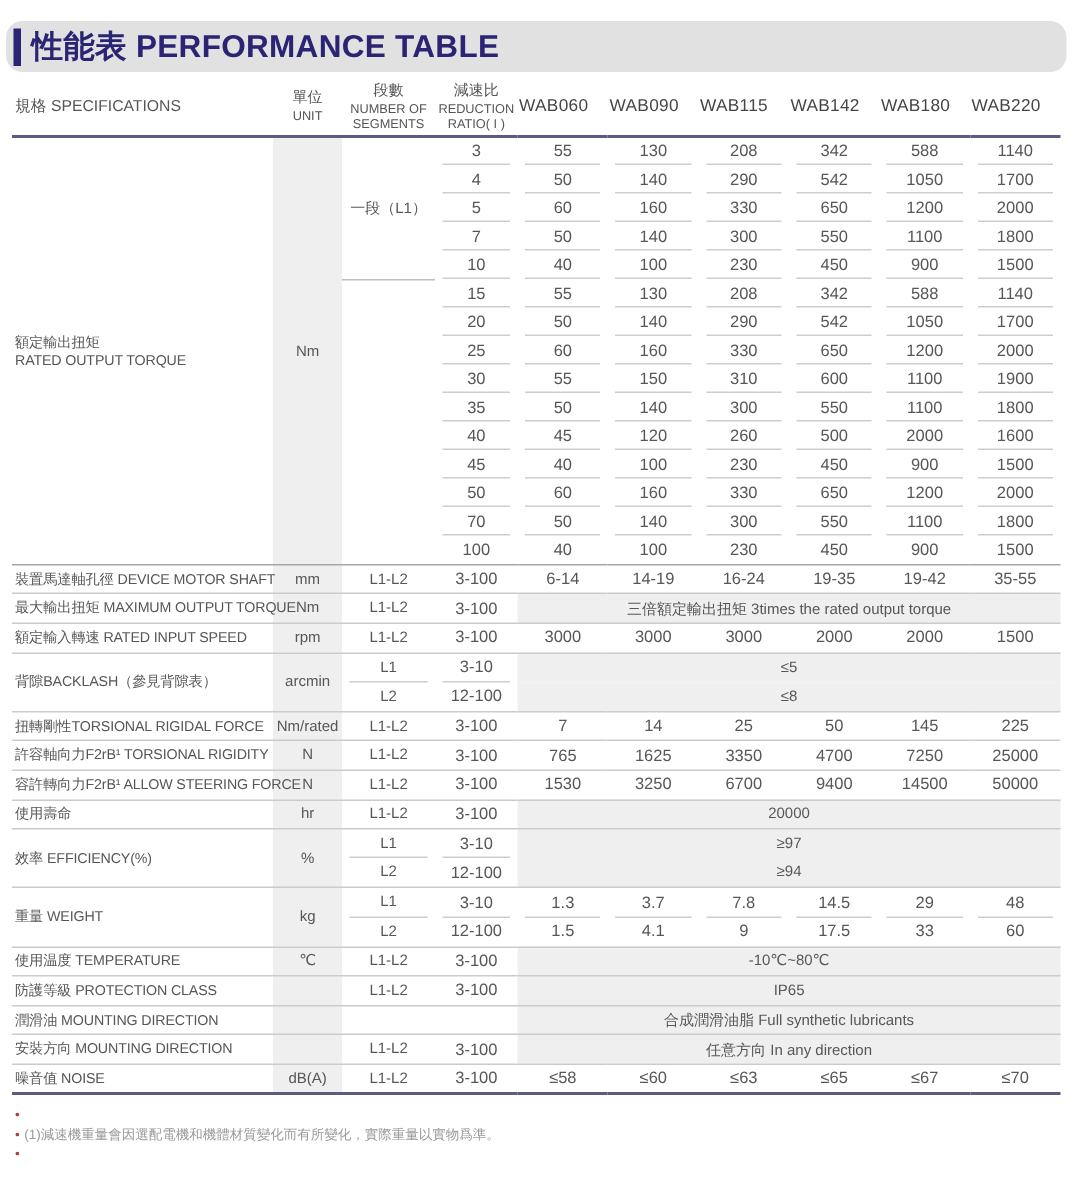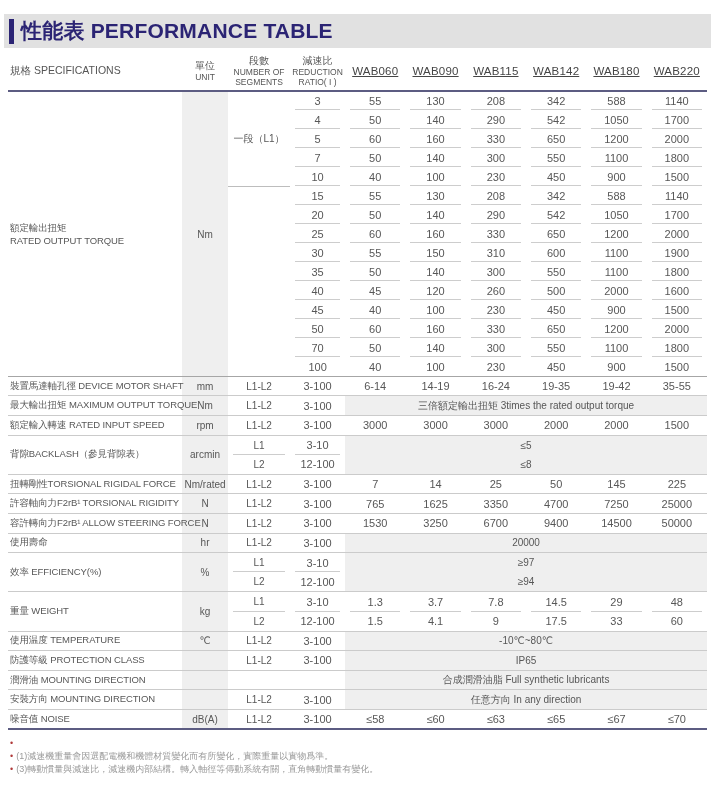--- a/index.html
+++ b/index.html
@@ -1,35 +1,35 @@
 <!DOCTYPE html>
 <html><head>
 <meta charset="utf-8">
 <style>
   * { box-sizing: border-box; }
   html,body { margin:0; padding:0; background:#ffffff; }
   body { width:715px; height:795px; font-family:"Liberation Sans","DejaVu Sans",sans-serif; }
   .page { width:715px; height:795px; overflow:hidden; }
 
   
-  .title-band { margin:14px 4px 0 4px; height:34px; background:#e1e1e1; display:flex; align-items:center; }
+  .title-band { margin:14px 4px 0 4px; height:34px; background:#e1e1e1; display:flex; align-items:center;border-radius:11px; }
   .title-accent { width:5px; height:25px; background:#2b2474; margin-left:5px; flex:0 0 auto; }
   .title { margin:0 0 0 7px; font-size:21px; font-weight:bold; color:#2b2474; letter-spacing:0.2px; white-space:nowrap; }
 
   
   table.perf { border-collapse:collapse; table-layout:fixed; width:699px; margin:7px 8px 0 8px; }
   col.c-spec { width:174px; } col.c-unit { width:46px; } col.c-seg { width:62px; }
   col.c-ratio{ width:55px; } col.c-m { width:60.3px; }
 
   thead th { font-weight:normal; color:#555; vertical-align:middle; height:34px;
              border-bottom:2px solid #5c5c82; padding:0 1px 3px 1px; }
   th.spec-h { text-align:left; font-size:10.5px; padding-left:2px; color:#555; }
   th.unit-h div, th.seg-h div, th.ratio-h div { font-size:8.5px; line-height:1.2; text-align:center; color:#555; }
   th.unit-h div.zh, th.seg-h div.zh, th.ratio-h div.zh { font-size:10px; }
-  th.model-h { font-size:11.5px; color:#454545; text-align:center; letter-spacing:0.2px;text-decoration:underline; }
+  th.model-h { font-size:11.5px; color:#454545; text-align:left; letter-spacing:0.2px; }
 
   td { font-size:11px; color:#575757; text-align:center; vertical-align:middle;
        padding:0 1px; height:19px; overflow:visible; white-space:nowrap; }
   tr.m-row td { height:19.6px; }
   td.spec { text-align:left; padding-left:2px; font-size:9.5px; letter-spacing:-0.1px; }
   td.spec .l2 { font-size:9.5px; }
   td.unit { background:#efefef; font-size:10px; }
   td.seg  { font-size:10px;text-align:center; }
   td.ratio{ font-size:11px; }
   td.span { background:#efefef; font-size:10px; }
@@ -404,17 +404,16 @@
   <div class="footnotes">
       <div class="fn">
         <span class="fn-bullet">•</span>
       </div>
       <div class="fn">
         <span class="fn-bullet">•</span>
         <span class="fn-text">(1)減速機重量會因選配電機和機體材質變化而有所變化，實際重量以實物爲準。</span>
       </div>
       <div class="fn">
         <span class="fn-bullet">•</span>
-        <span class="fn-text">(3)轉動慣量與減速比，減速機内部結構。轉入軸徑等傳動系統有關，直角轉動慣量有變化。</span>
       </div>
     </div>
 
 </div>
 
 </body></html>

